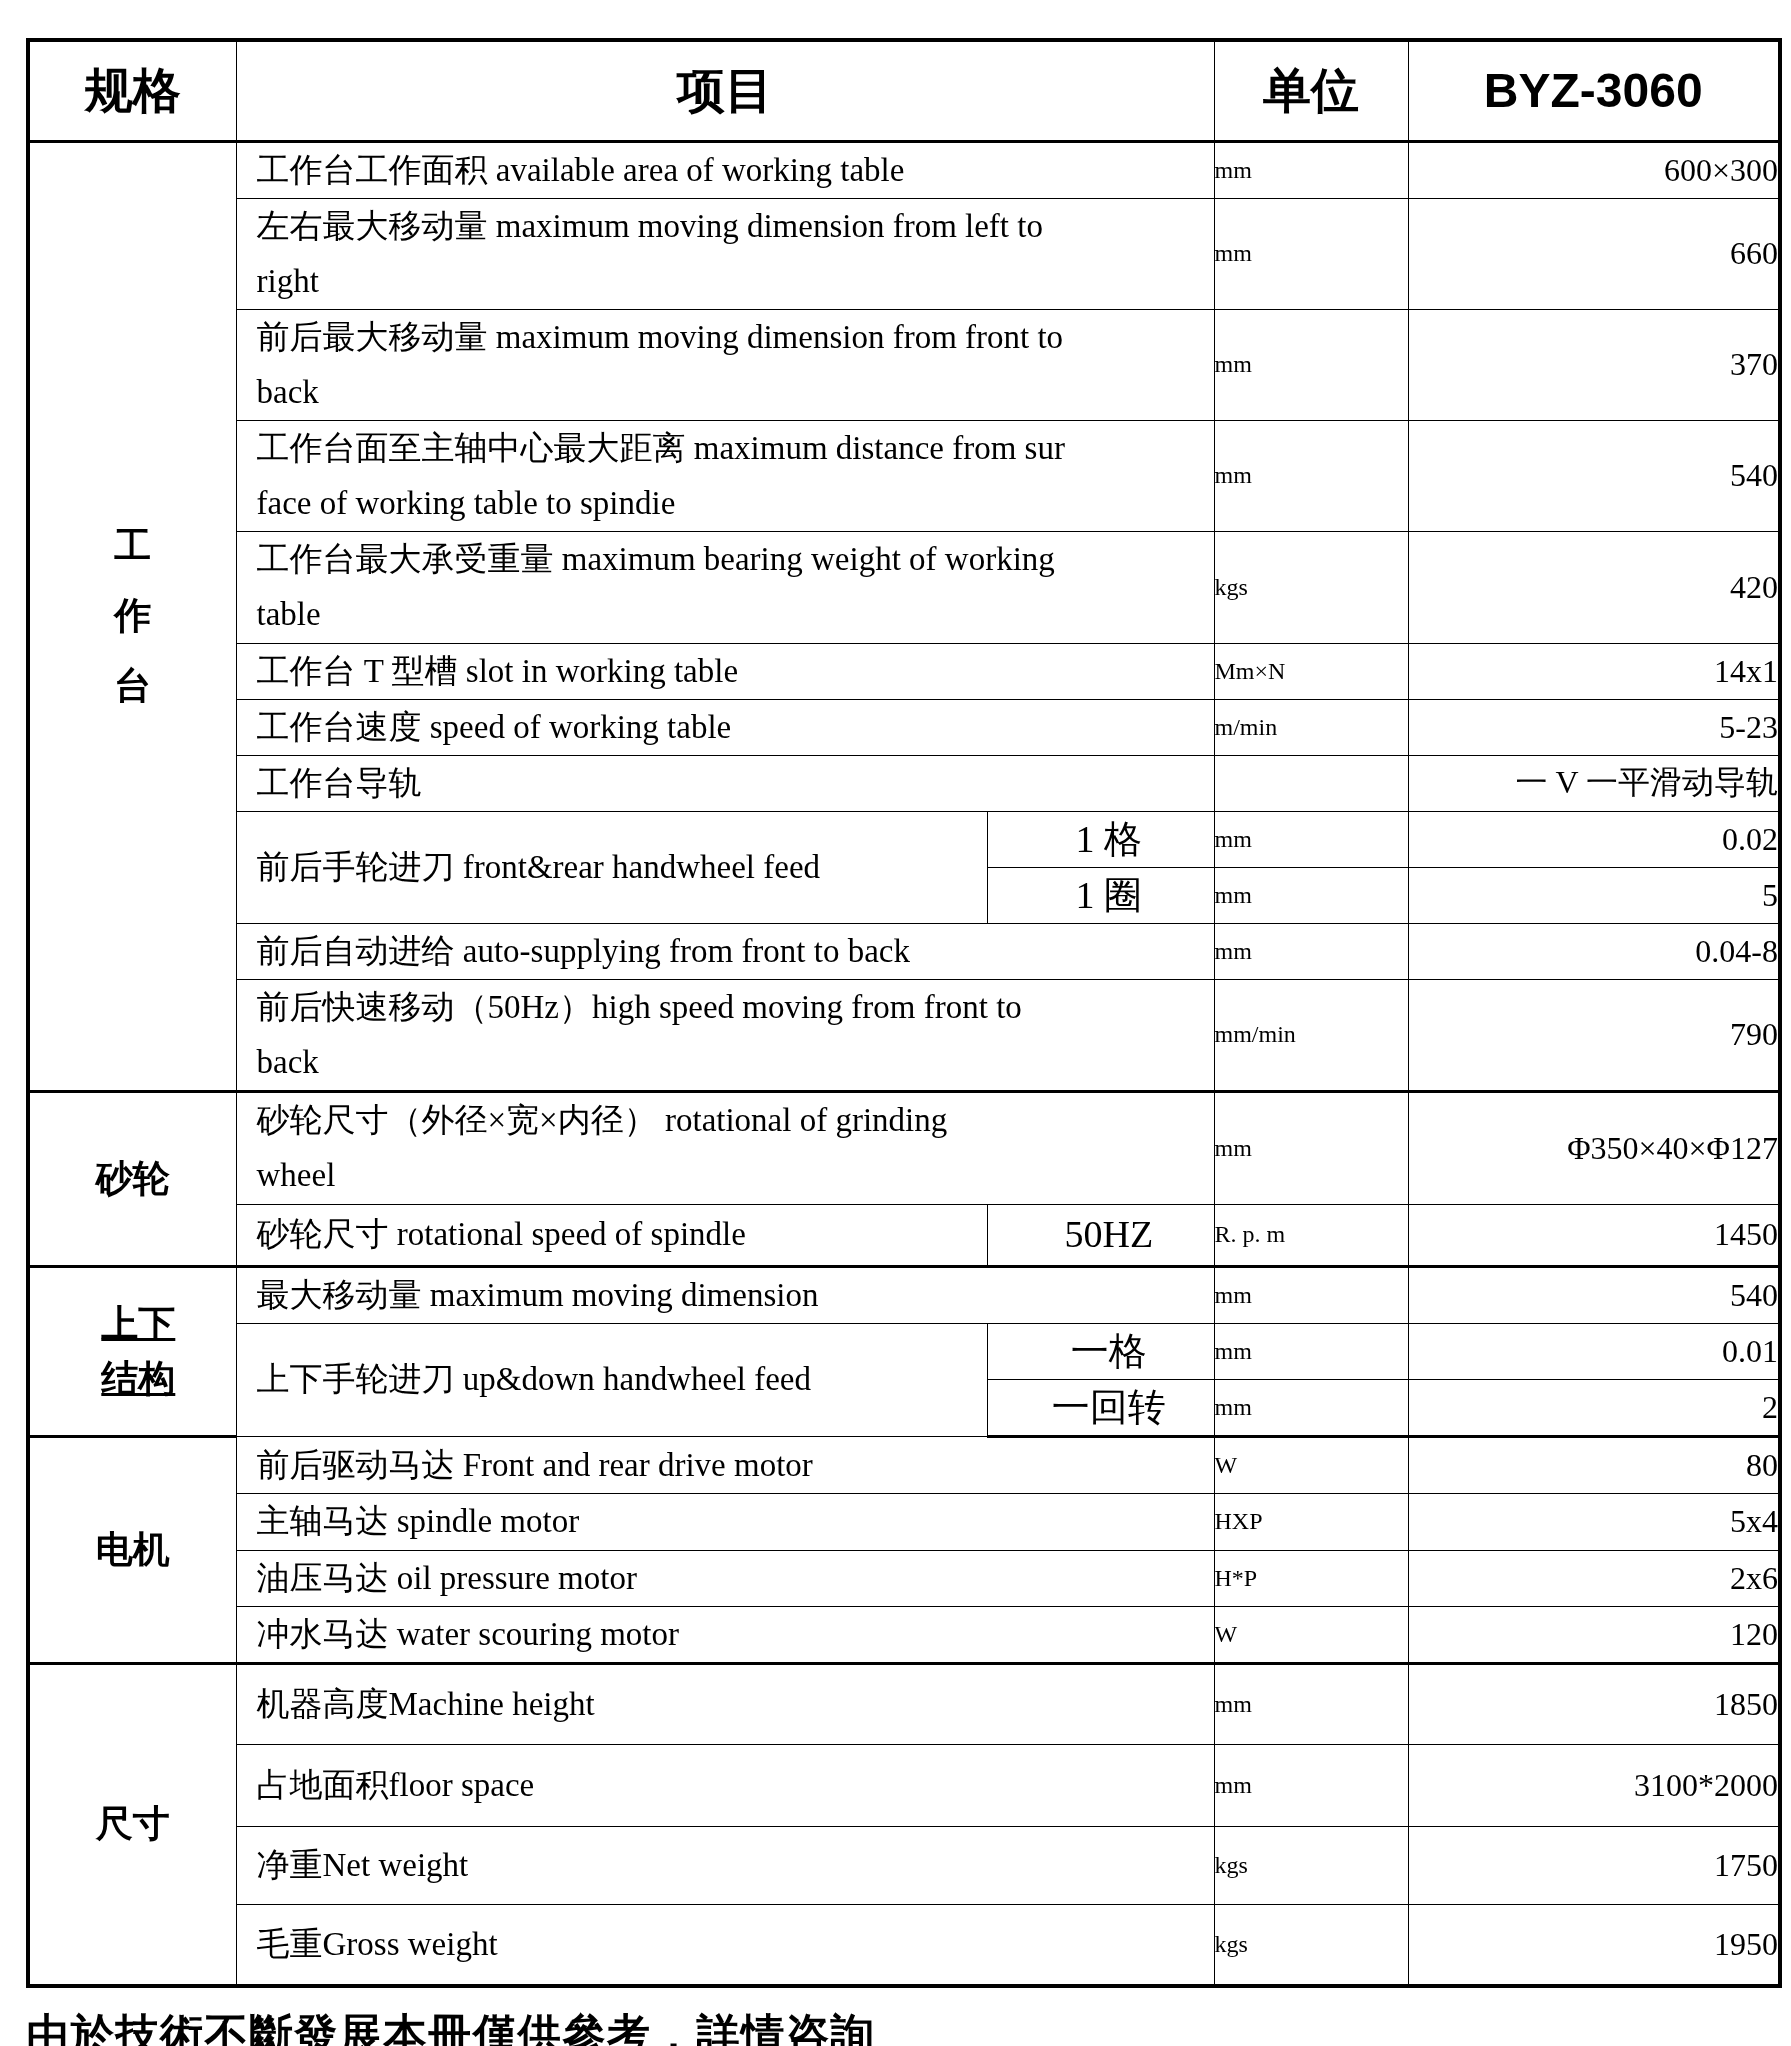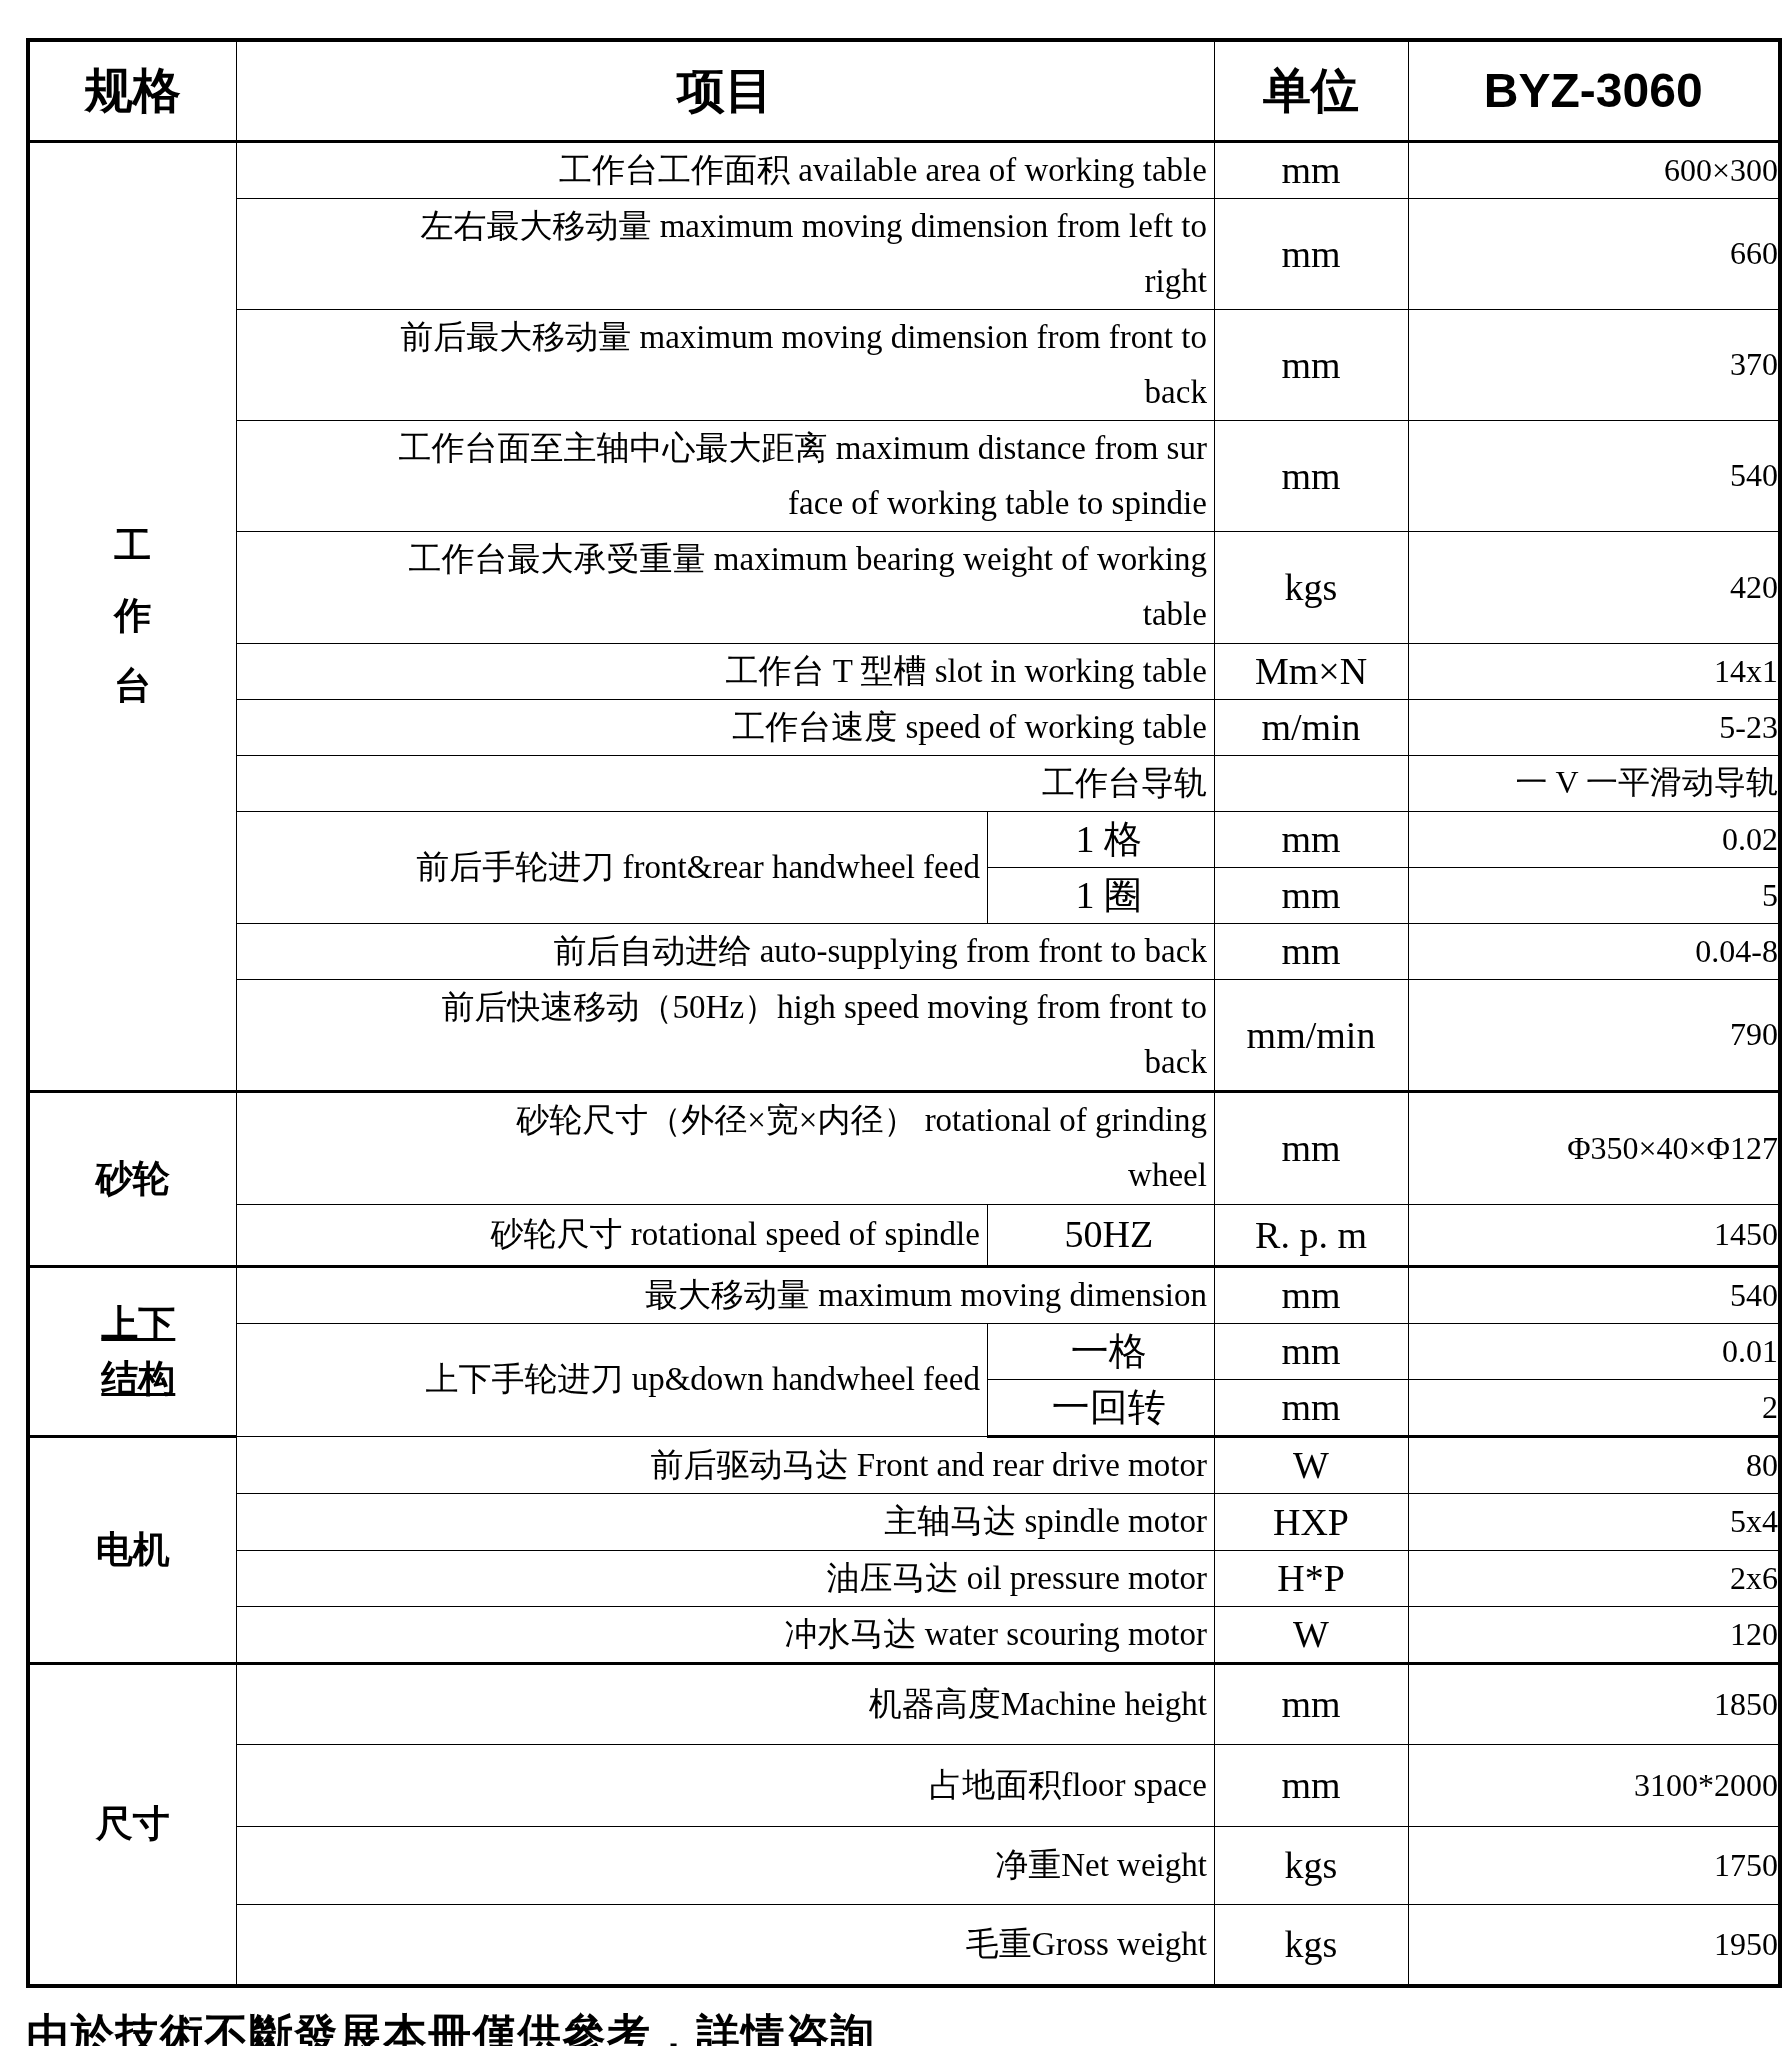--- a/index.html
+++ b/index.html
@@ -66,34 +66,33 @@
     line-height: 1.5;
     text-align: right;
     text-decoration: underline;
   }
   
   tr.gsep td { border-bottom-width: 3.3px; }
 
   td.item {
     font-size: 33px;
     line-height: 55px;
-    text-align: right;
+    text-align: left;
     padding-left: 20px;
     padding-right: 6.6px;
     white-space: pre-line;
   }
   td.sub {
     font-size: 38px;
     line-height: 55px;
     text-align: center;
     padding-left: 16.6px;
   }
   td.unit {
-    font-size: 38px;
-    text-align: center;
+    font-size: 24px;
   }
   td.val {
     font-size: 32px;
     text-align: right;
   }
   .footer {
     margin-top: 18.3px;
     font-family: "Liberation Sans", sans-serif;
     font-weight: bold;
     font-size: 43px;

